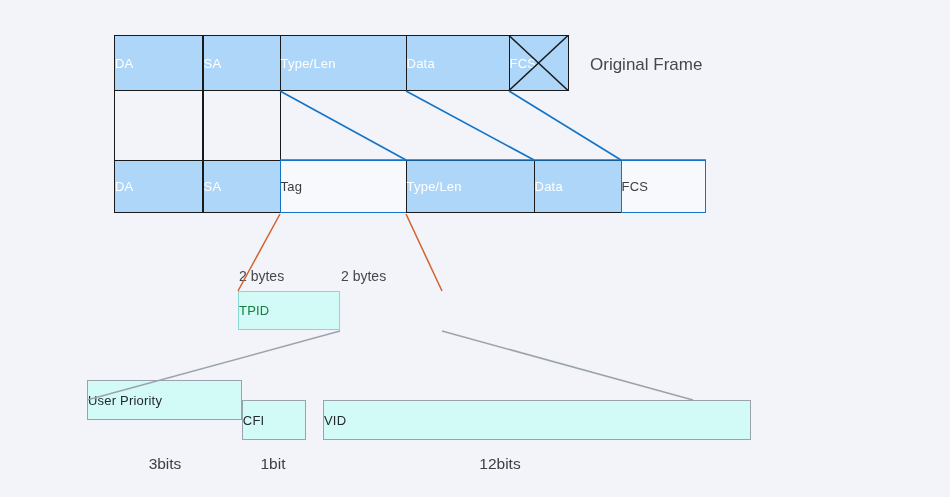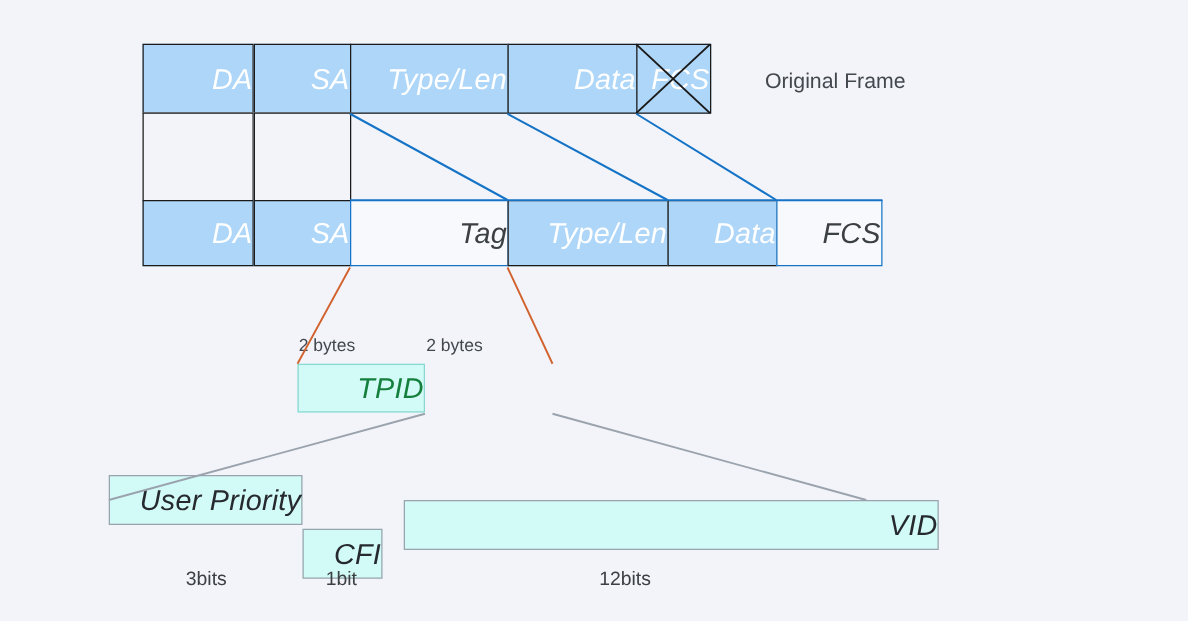--- a/index.html
+++ b/index.html
@@ -25,25 +25,24 @@
     top: 0;
     width: 950px;
     height: 497px;
     pointer-events: none;
   }
   .cell {
     position: absolute;
     box-sizing: border-box;
     display: flex;
     align-items: center;
-    justify-content: flex-end;
-    font-size: 23px;
+    justify-content: flex-start;
+    font-size: 13px;
     letter-spacing: .2px;
     white-space: nowrap;
-    font-style: italic;
   }
   
   .blue-fill {
     background: #aed6f8;
     border: 1.4px solid #1a1a1a;
     color: #ffffff;
   }
   .blue-empty {
     background: #f2f4f9;
     border: 1.4px solid #1a1a1a;
@@ -105,21 +104,21 @@
   <div class="cell blue-fill" style="left:279.6px; top:35px; width:127px; height:56px;">
     <span>Type/Len</span>
   </div>
   <div class="cell blue-fill" style="left:405.6px; top:35px; width:104px; height:56px;">
     <span>Data</span>
   </div>
   <div class="cell blue-fill" style="left:508.6px; top:35px; width:60px; height:56px;">
     <span>FCS</span>
   </div>
 
-  <div class="side-label" style="left:590px; top:55px;margin-left:22px;">Original Frame</div>
+  <div class="side-label" style="left:590px; top:55px;">Original Frame</div>
 
   <div class="cell blue-empty" style="left:114px; top:90px; width:89px; height:71px;"></div>
   <div class="cell blue-empty" style="left:202.6px; top:90px; width:78px; height:71px;"></div>
 
   <div class="cell tag-blue" style="left:114px; top:160px; width:89px; height:53px;">
     <span>DA</span>
   </div>
   <div class="cell tag-blue" style="left:202.6px; top:160px; width:78px; height:53px;">
     <span>SA</span>
   </div>
@@ -140,21 +139,21 @@
   <div class="small-label" style="left:239px; top:268px; width:100px;">2 bytes</div>
   <div class="small-label" style="left:341px; top:268px; width:100px;">2 bytes</div>
 
   <div class="cell cyan" style="left:238px; top:291px; width:102px; height:39px;">
     <span>TPID</span>
   </div>
 
   <div class="cell cyan-bottom" style="left:87px; top:380px; width:155px; height:40px;">
     <span>User Priority</span>
   </div>
-  <div class="cell cyan-bottom" style="left:241.8px; top:400px; width:64px; height:40px;margin-top:23px;">
+  <div class="cell cyan-bottom" style="left:241.8px; top:400px; width:64px; height:40px;">
     <span>CFI</span>
   </div>
   <div class="cell cyan-bottom" style="left:323px; top:400px; width:428px; height:40px;">
     <span>VID</span>
   </div>
 
   <div class="bits-label" style="left:115px; top:455px; width:100px;">3bits</div>
   <div class="bits-label" style="left:223px; top:455px; width:100px;">1bit</div>
   <div class="bits-label" style="left:450px; top:455px; width:100px;">12bits</div>
 

